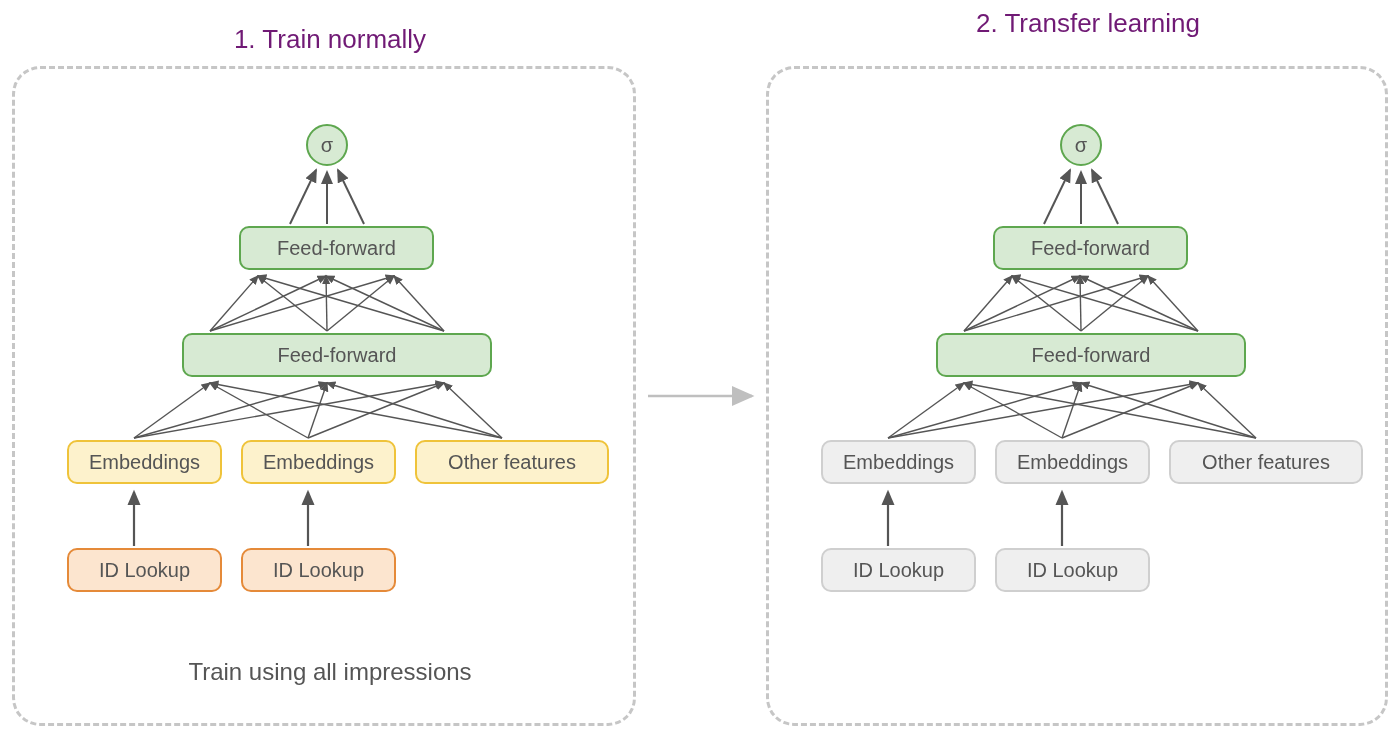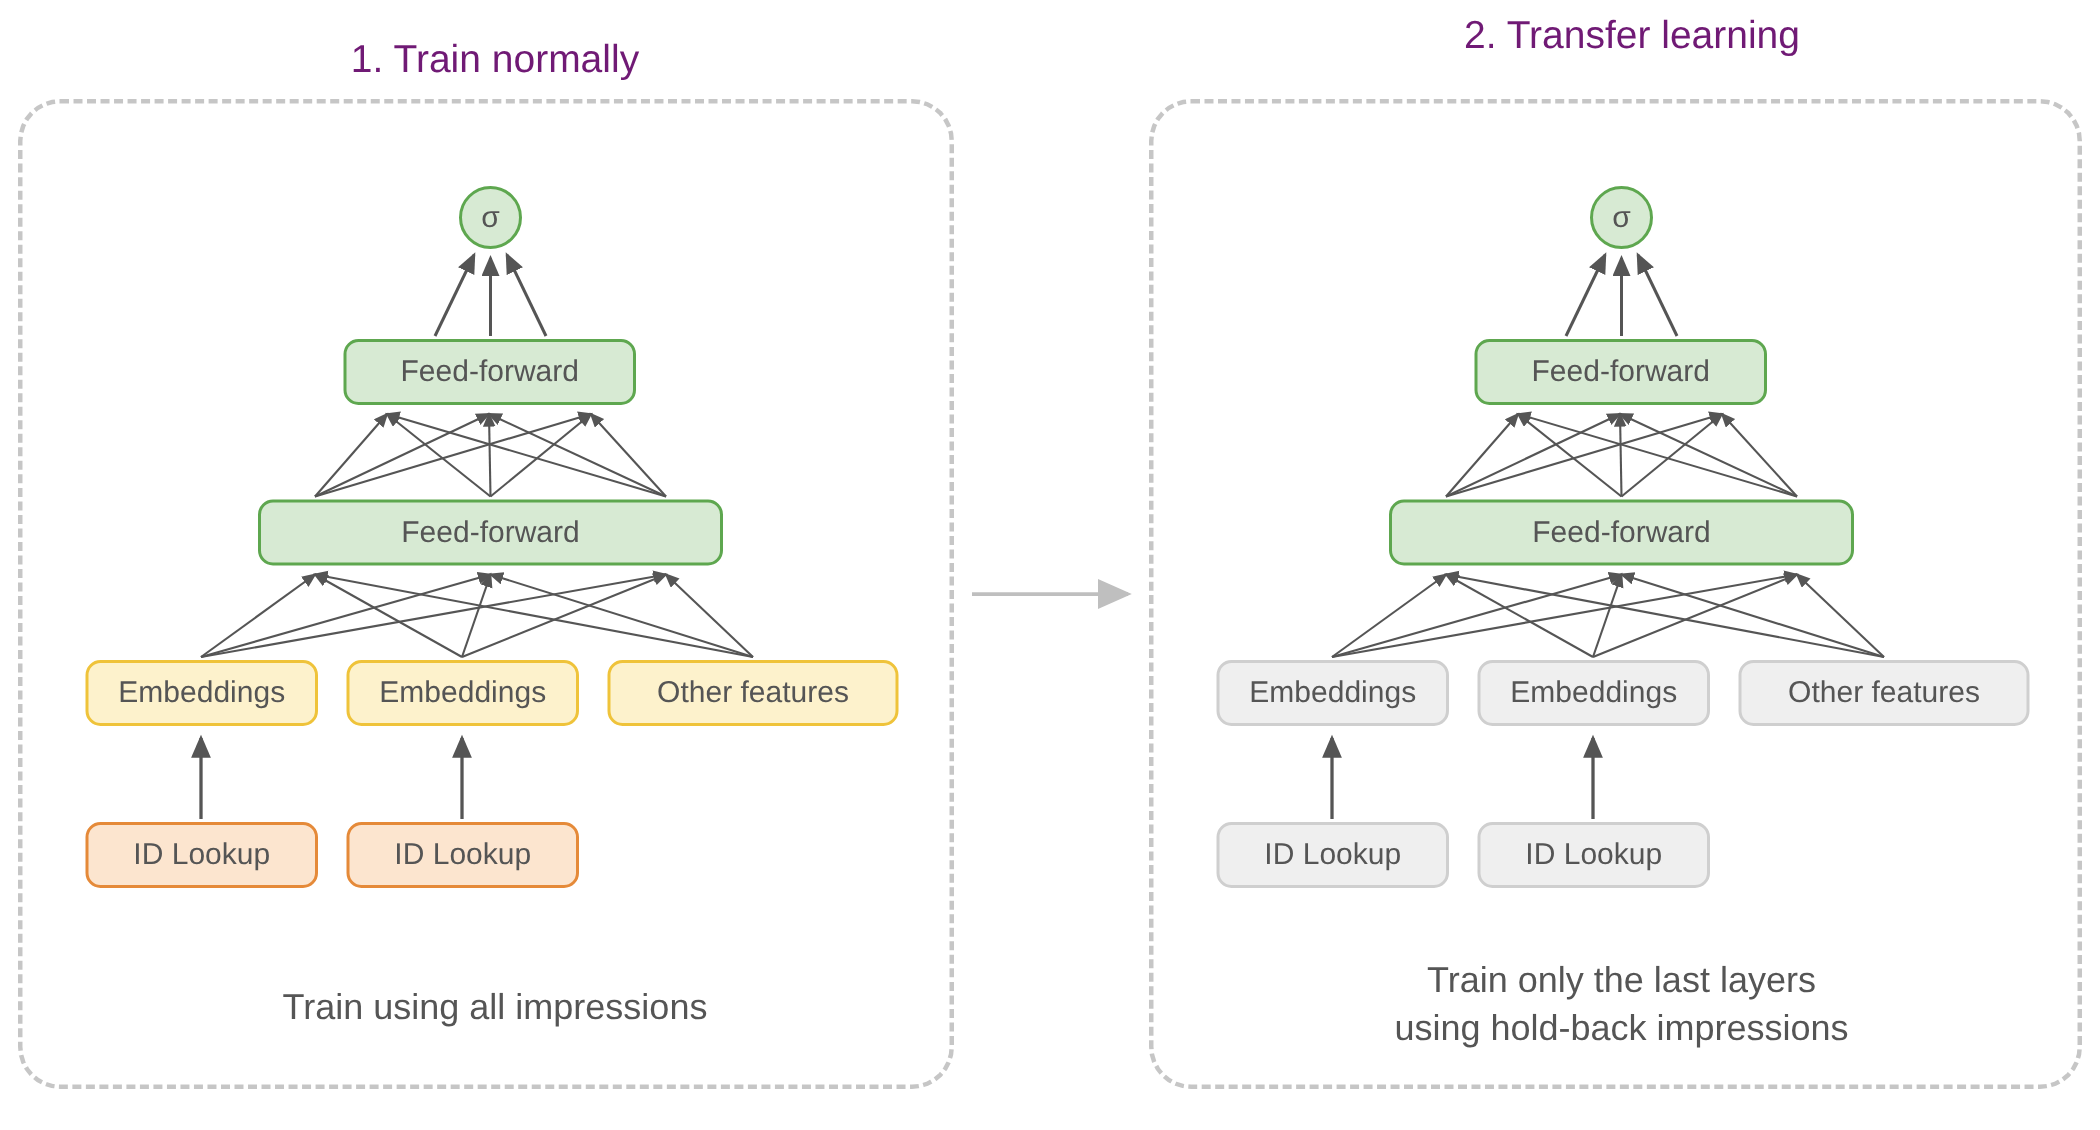--- a/index.html
+++ b/index.html
@@ -26,20 +26,21 @@
   }
   .box {
     position: absolute;
     display: flex;
     align-items: center;
     justify-content: center;
     font-size: 20px;
     border-radius: 10px;
     height: 44px;
     color: #555;
+    margin-left: 10px;
   }
   .green-box {
     background: #d7ead3;
     border: 2px solid #5ea74f;
   }
   .yellow-box {
     background: #fdf2cc;
     border: 2px solid #efc33a;
   }
   .orange-box {
@@ -138,22 +139,21 @@
   </div>
 
 <div class="box gray-box" style="left:811px; top:548px; width:155px;">
     <span>ID Lookup</span>
   </div>
 <div class="box gray-box" style="left:985px; top:548px; width:155px;">
     <span>ID Lookup</span>
   </div>
 
 <div class="caption" style="left:846px; top:638px; width:470px;">
-  <span>Train only the last layers</span><br>
-  <span>using hold-back impressions</span>
+  <br>
 </div>
 
 <svg class="arrows">
   <defs>
     <marker id="ah" markerWidth="8" markerHeight="8" refX="6" refY="3" orient="auto" markerUnits="strokeWidth">
       <path d="M0,0 L7,3 L0,6 Z" fill="#555"></path>
     </marker>
     <marker id="ahLight" markerWidth="10" markerHeight="10" refX="8" refY="4" orient="auto">
       <path d="M0,0 L9,4 L0,8 Z" fill="#bfbfbf"></path>
     </marker>

